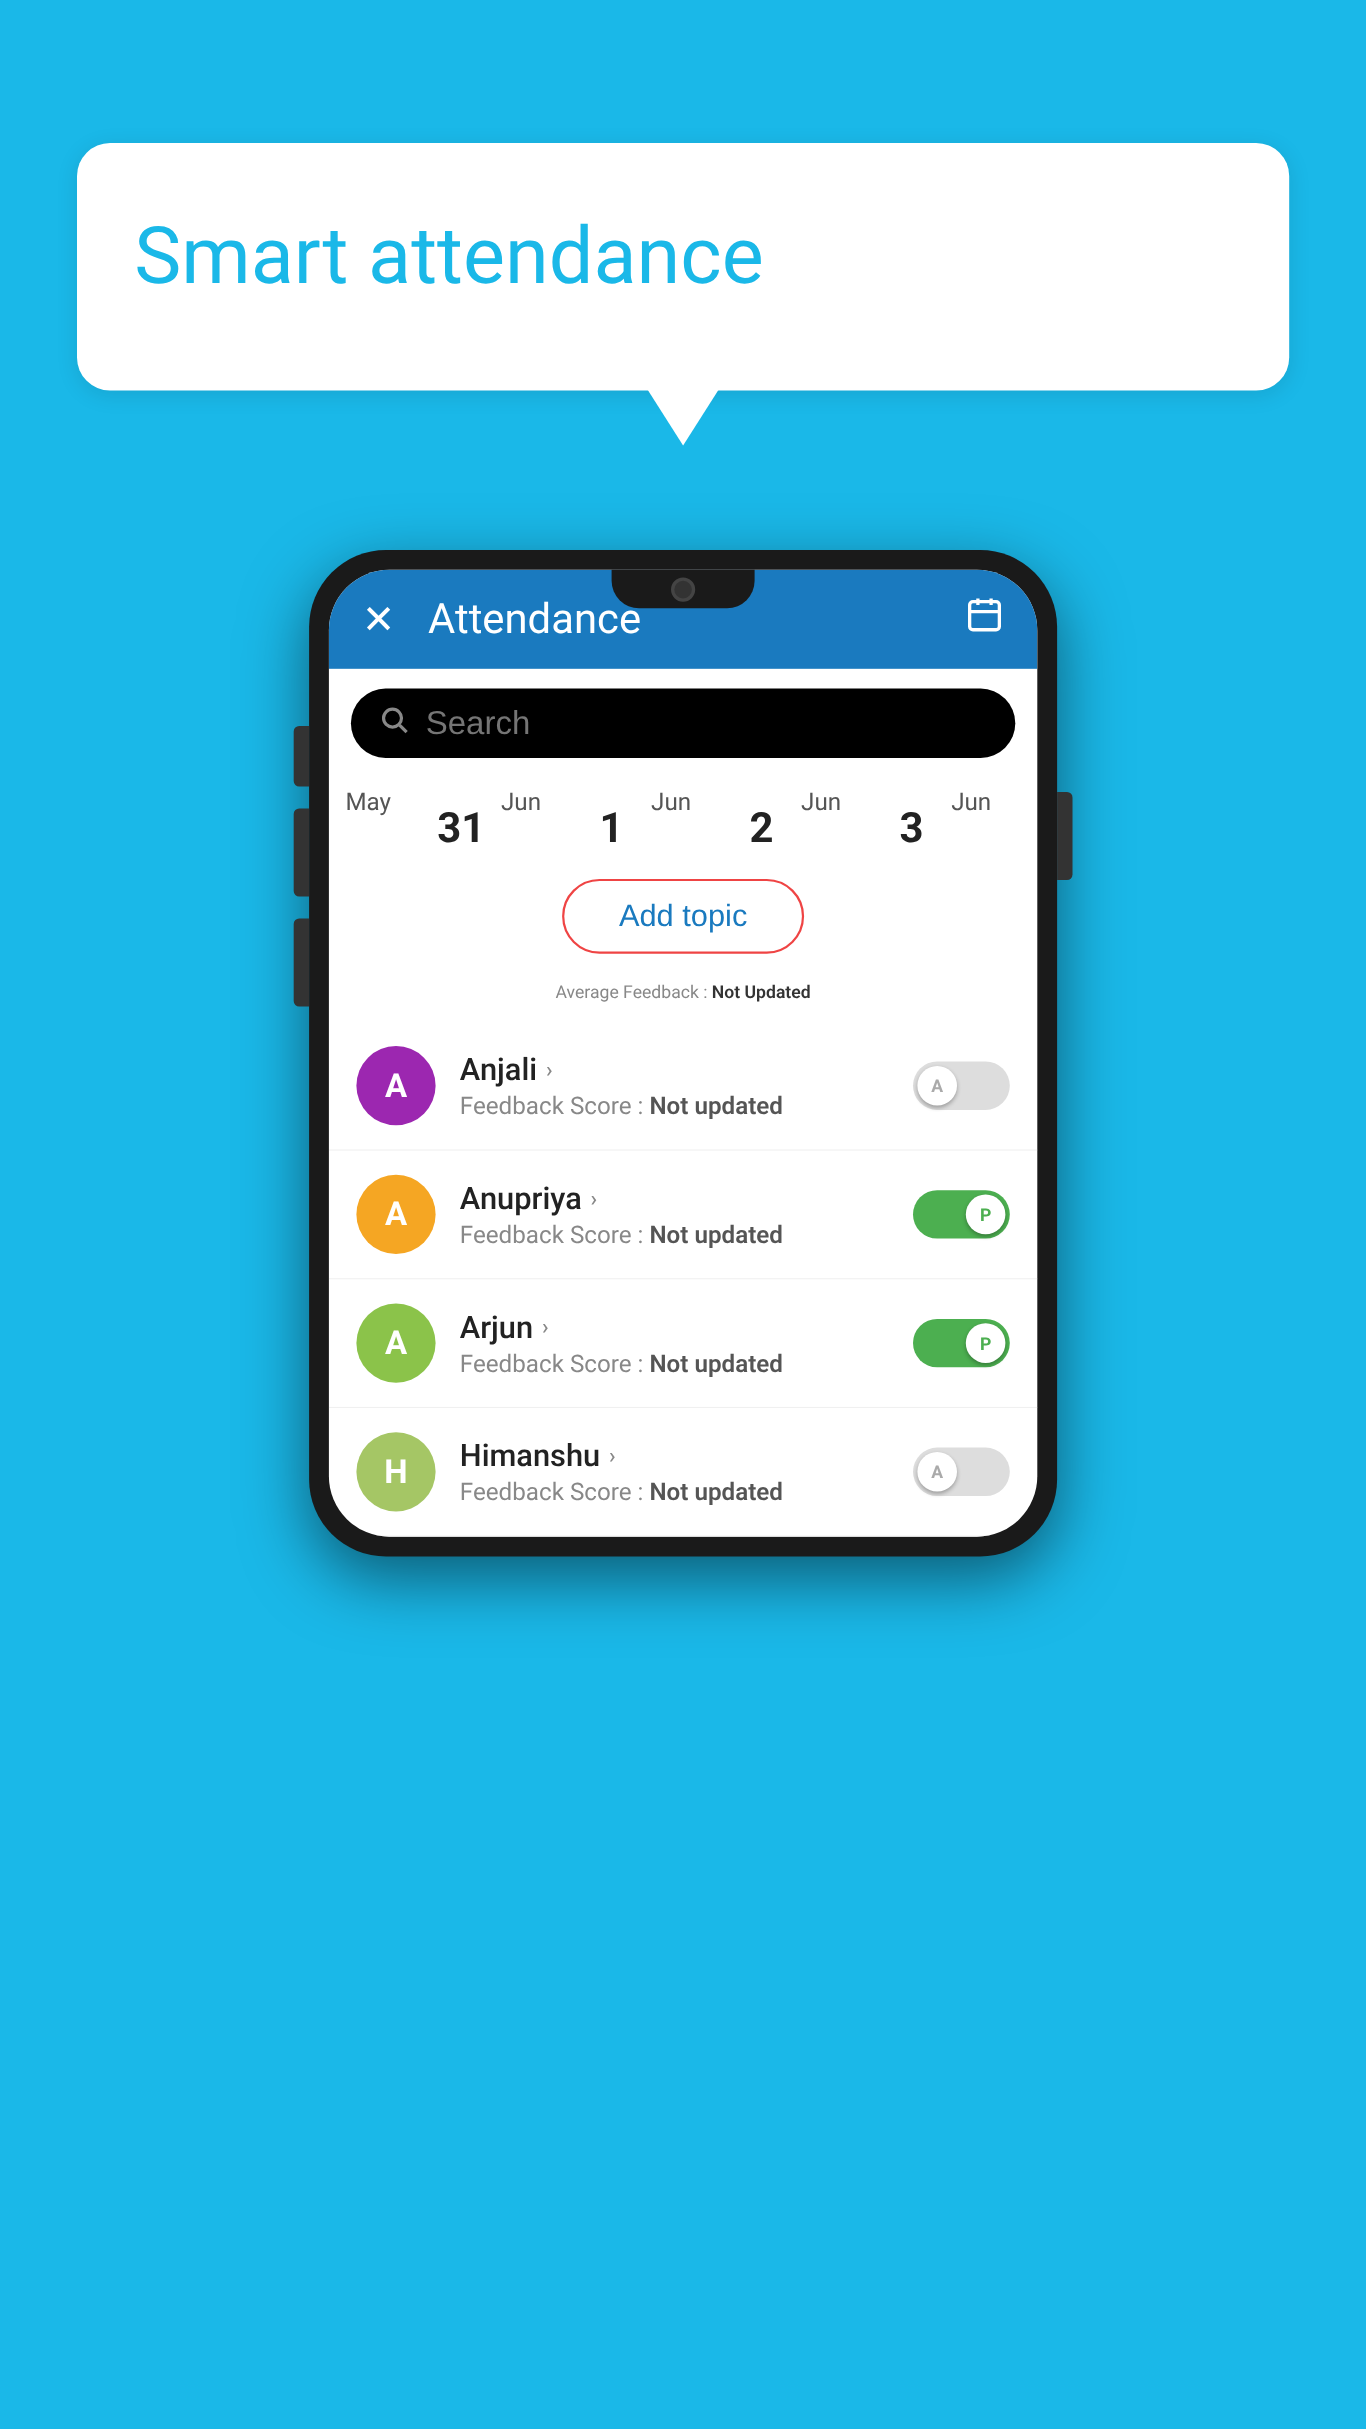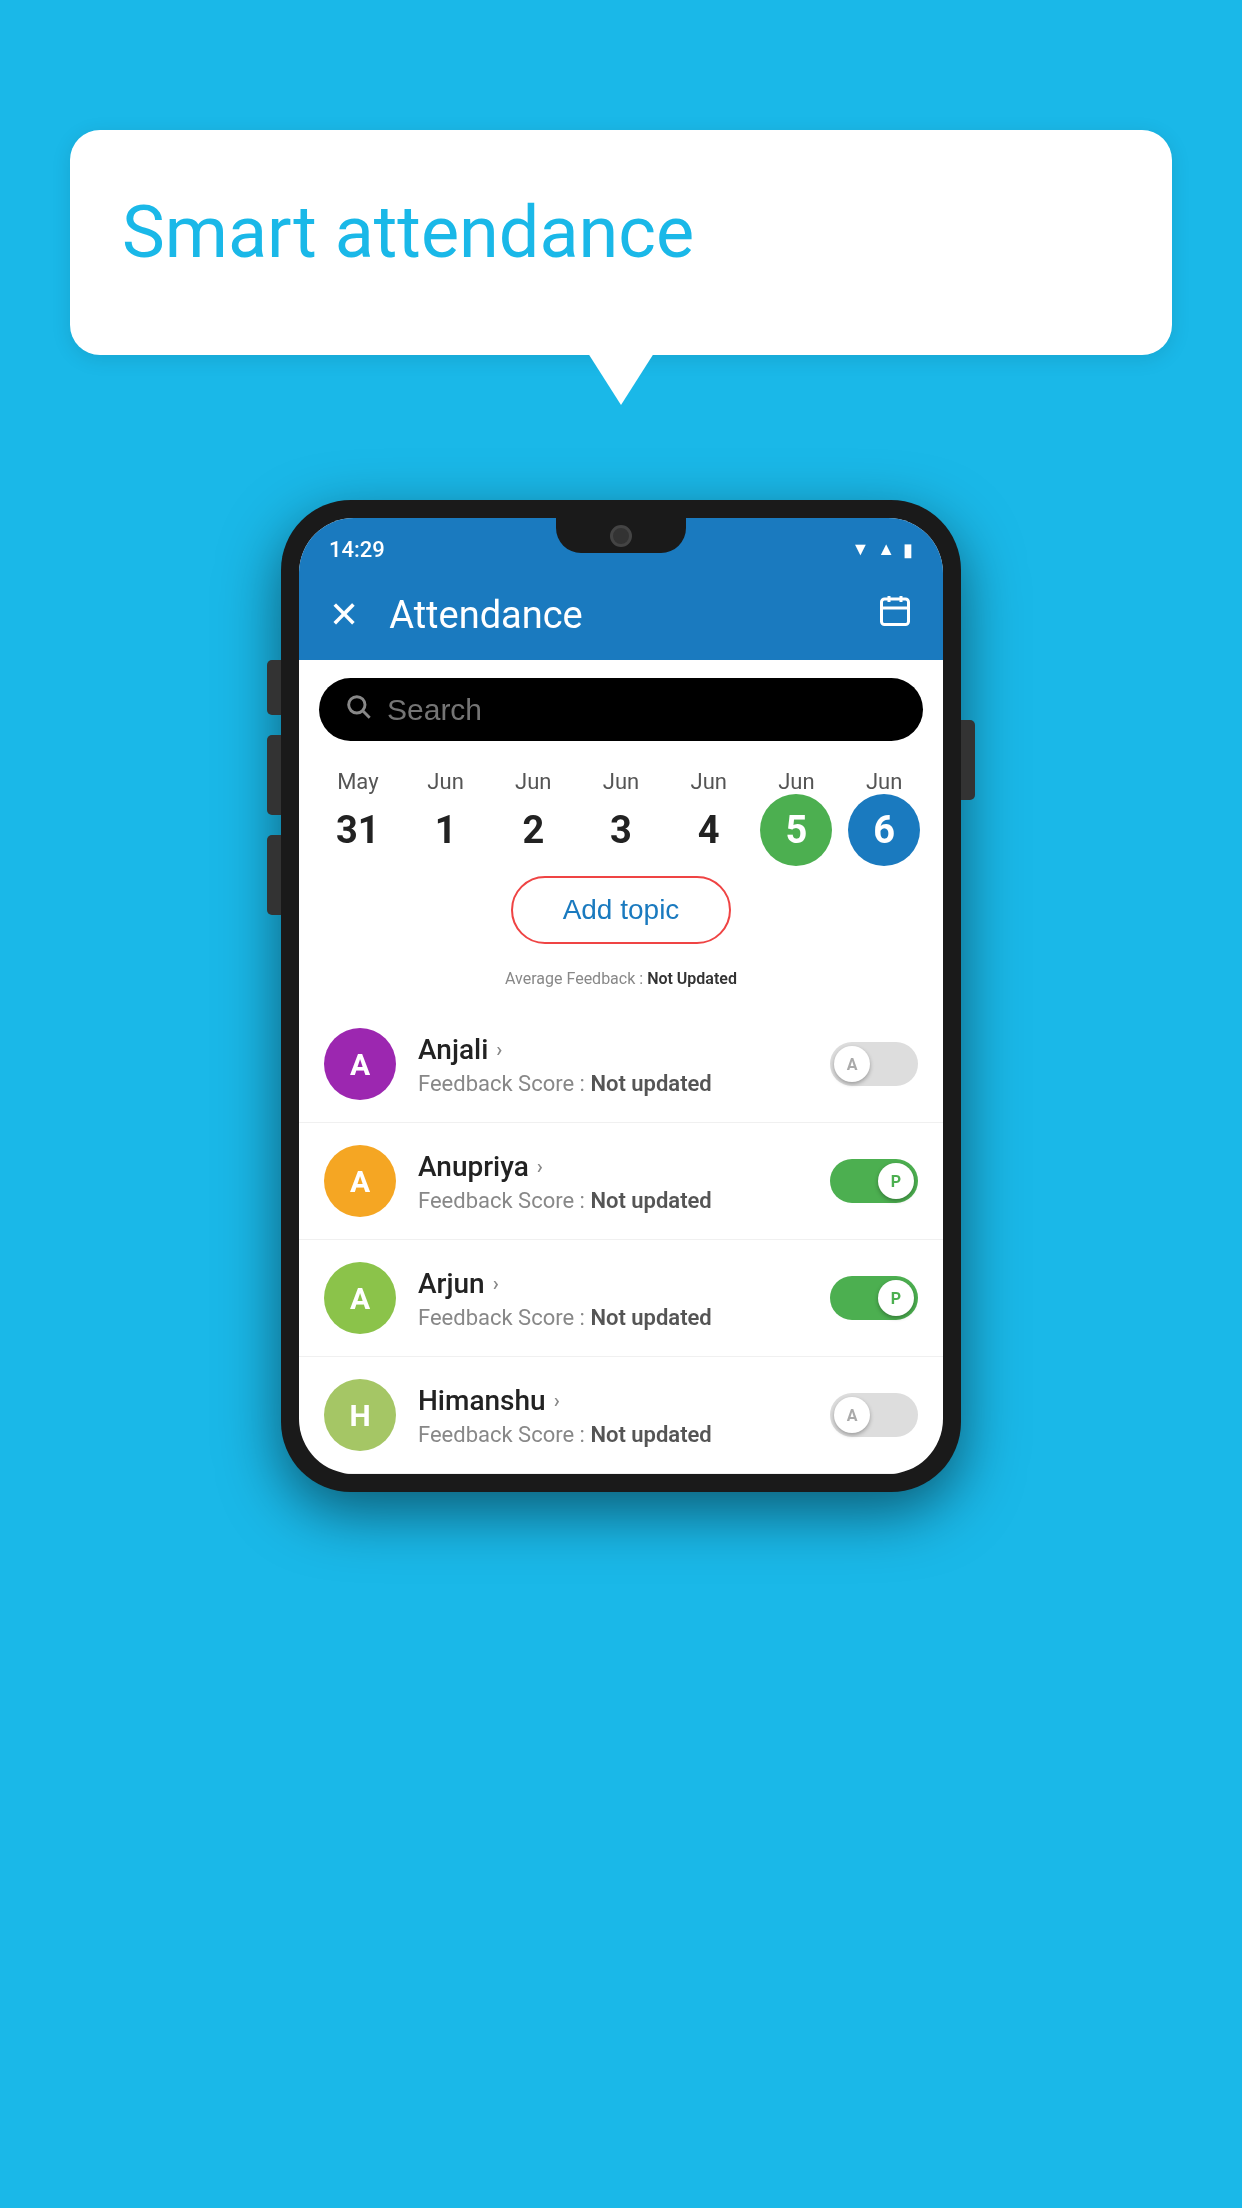--- a/index.html
+++ b/index.html
@@ -193,23 +193,22 @@
     .calendar-strip {
       display: flex;
       align-items: center;
       padding: 10px 15px;
       gap: 0;
     }
 
     .calendar-day {
       flex: 1;
       display: flex;
-      flex-direction: column;
-      align-items: center;
-      gap: 0;
+      align-items: flex-start;
+      gap: 28px;
     }
 
     .day-month {
       font-size: 22px;
       color: #555;
       font-weight: 400;
     }
 
     .day-number {
       font-size: 38px;
@@ -429,28 +428,20 @@
     <div class="phone-side-btn-left-1"></div>
     <div class="phone-side-btn-left-2"></div>
     <div class="phone-side-btn-left-3"></div>
 
     <div class="phone-notch-area">
       <div class="phone-camera"></div>
     </div>
 
     <div class="phone-screen">
 
-      <div class="status-bar">
-        <span class="status-time">14:29</span>
-        <div class="status-icons">
-          <span class="status-icon">▼</span>
-          <span class="status-icon">▲</span>
-          <span class="status-icon">▮</span>
-        </div>
-      </div>
 
       <div class="app-bar">
         <span class="app-bar-close">✕</span>
         <span class="app-bar-title">Attendance</span>
         <span class="app-bar-calendar">
           <svg width="36" height="36" viewBox="0 0 24 24" fill="white">
             <rect x="3" y="4" width="18" height="17" rx="2" ry="2" fill="none" stroke="white" stroke-width="2"></rect>
             <line x1="16" y1="2" x2="16" y2="6" stroke="white" stroke-width="2"></line>
             <line x1="8" y1="2" x2="8" y2="6" stroke="white" stroke-width="2"></line>
             <line x1="3" y1="10" x2="21" y2="10" stroke="white" stroke-width="2"></line>

